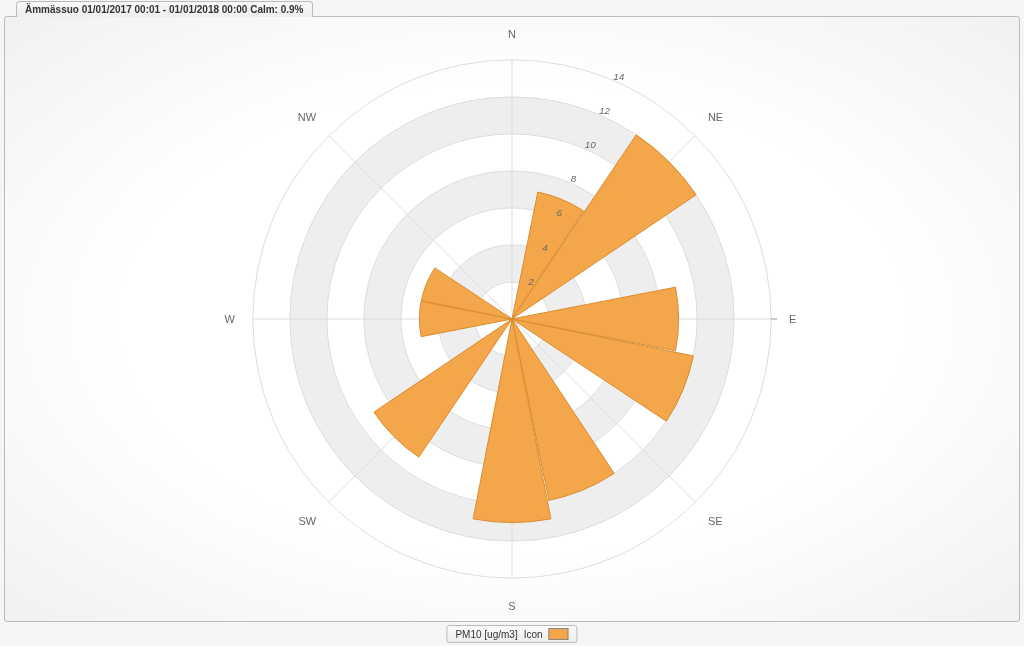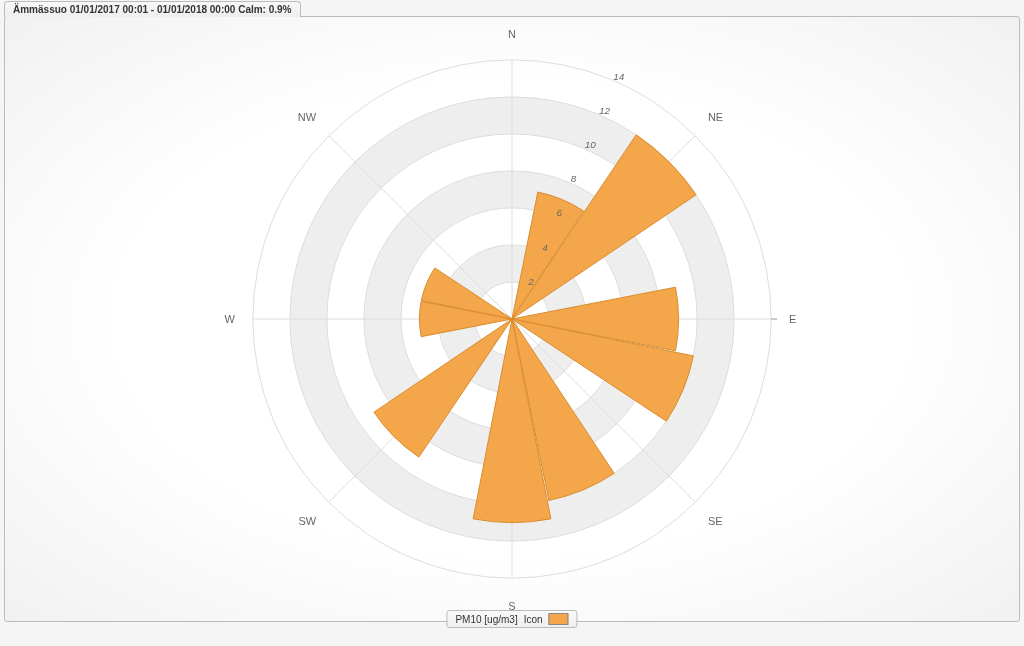--- a/index.html
+++ b/index.html
@@ -13,21 +13,21 @@
     background: #f5f5f5;
   }
   .page {
     position: relative;
     width: 1024px;
     height: 646px;
     box-sizing: border-box;
   }
   .title-tab {
     position: absolute;
-    left: 4px;
+    left: 16px;
     top: 1px;
     padding: 2px 8px;
     border: 1px solid #bbb;
     border-bottom: none;
     border-radius: 4px 4px 0 0;
     background: linear-gradient(#f8f8f8, #eee);
     font-weight: bold;
     font-size: 10px;
     color: #333;
     z-index: 3;
@@ -50,21 +50,21 @@
   .axis-label, .tick-label, .dir-label {
     font-family: Verdana, Arial, sans-serif;
     fill: #666;
     font-style: italic;
   }
   .dir-label { font-style: normal; }
   .legend {
     position: absolute;
     left: 50%;
     transform: translateX(-50%);
-    bottom: 18px;
+    bottom: 3px;
     display: flex;
     align-items: center;
     gap: 6px;
     border: 1px solid #bbb;
     border-radius: 3px;
     background: linear-gradient(#fafafa, #eee);
     padding: 2px 8px;
     font-size: 10px;
     color: #333;
   }

